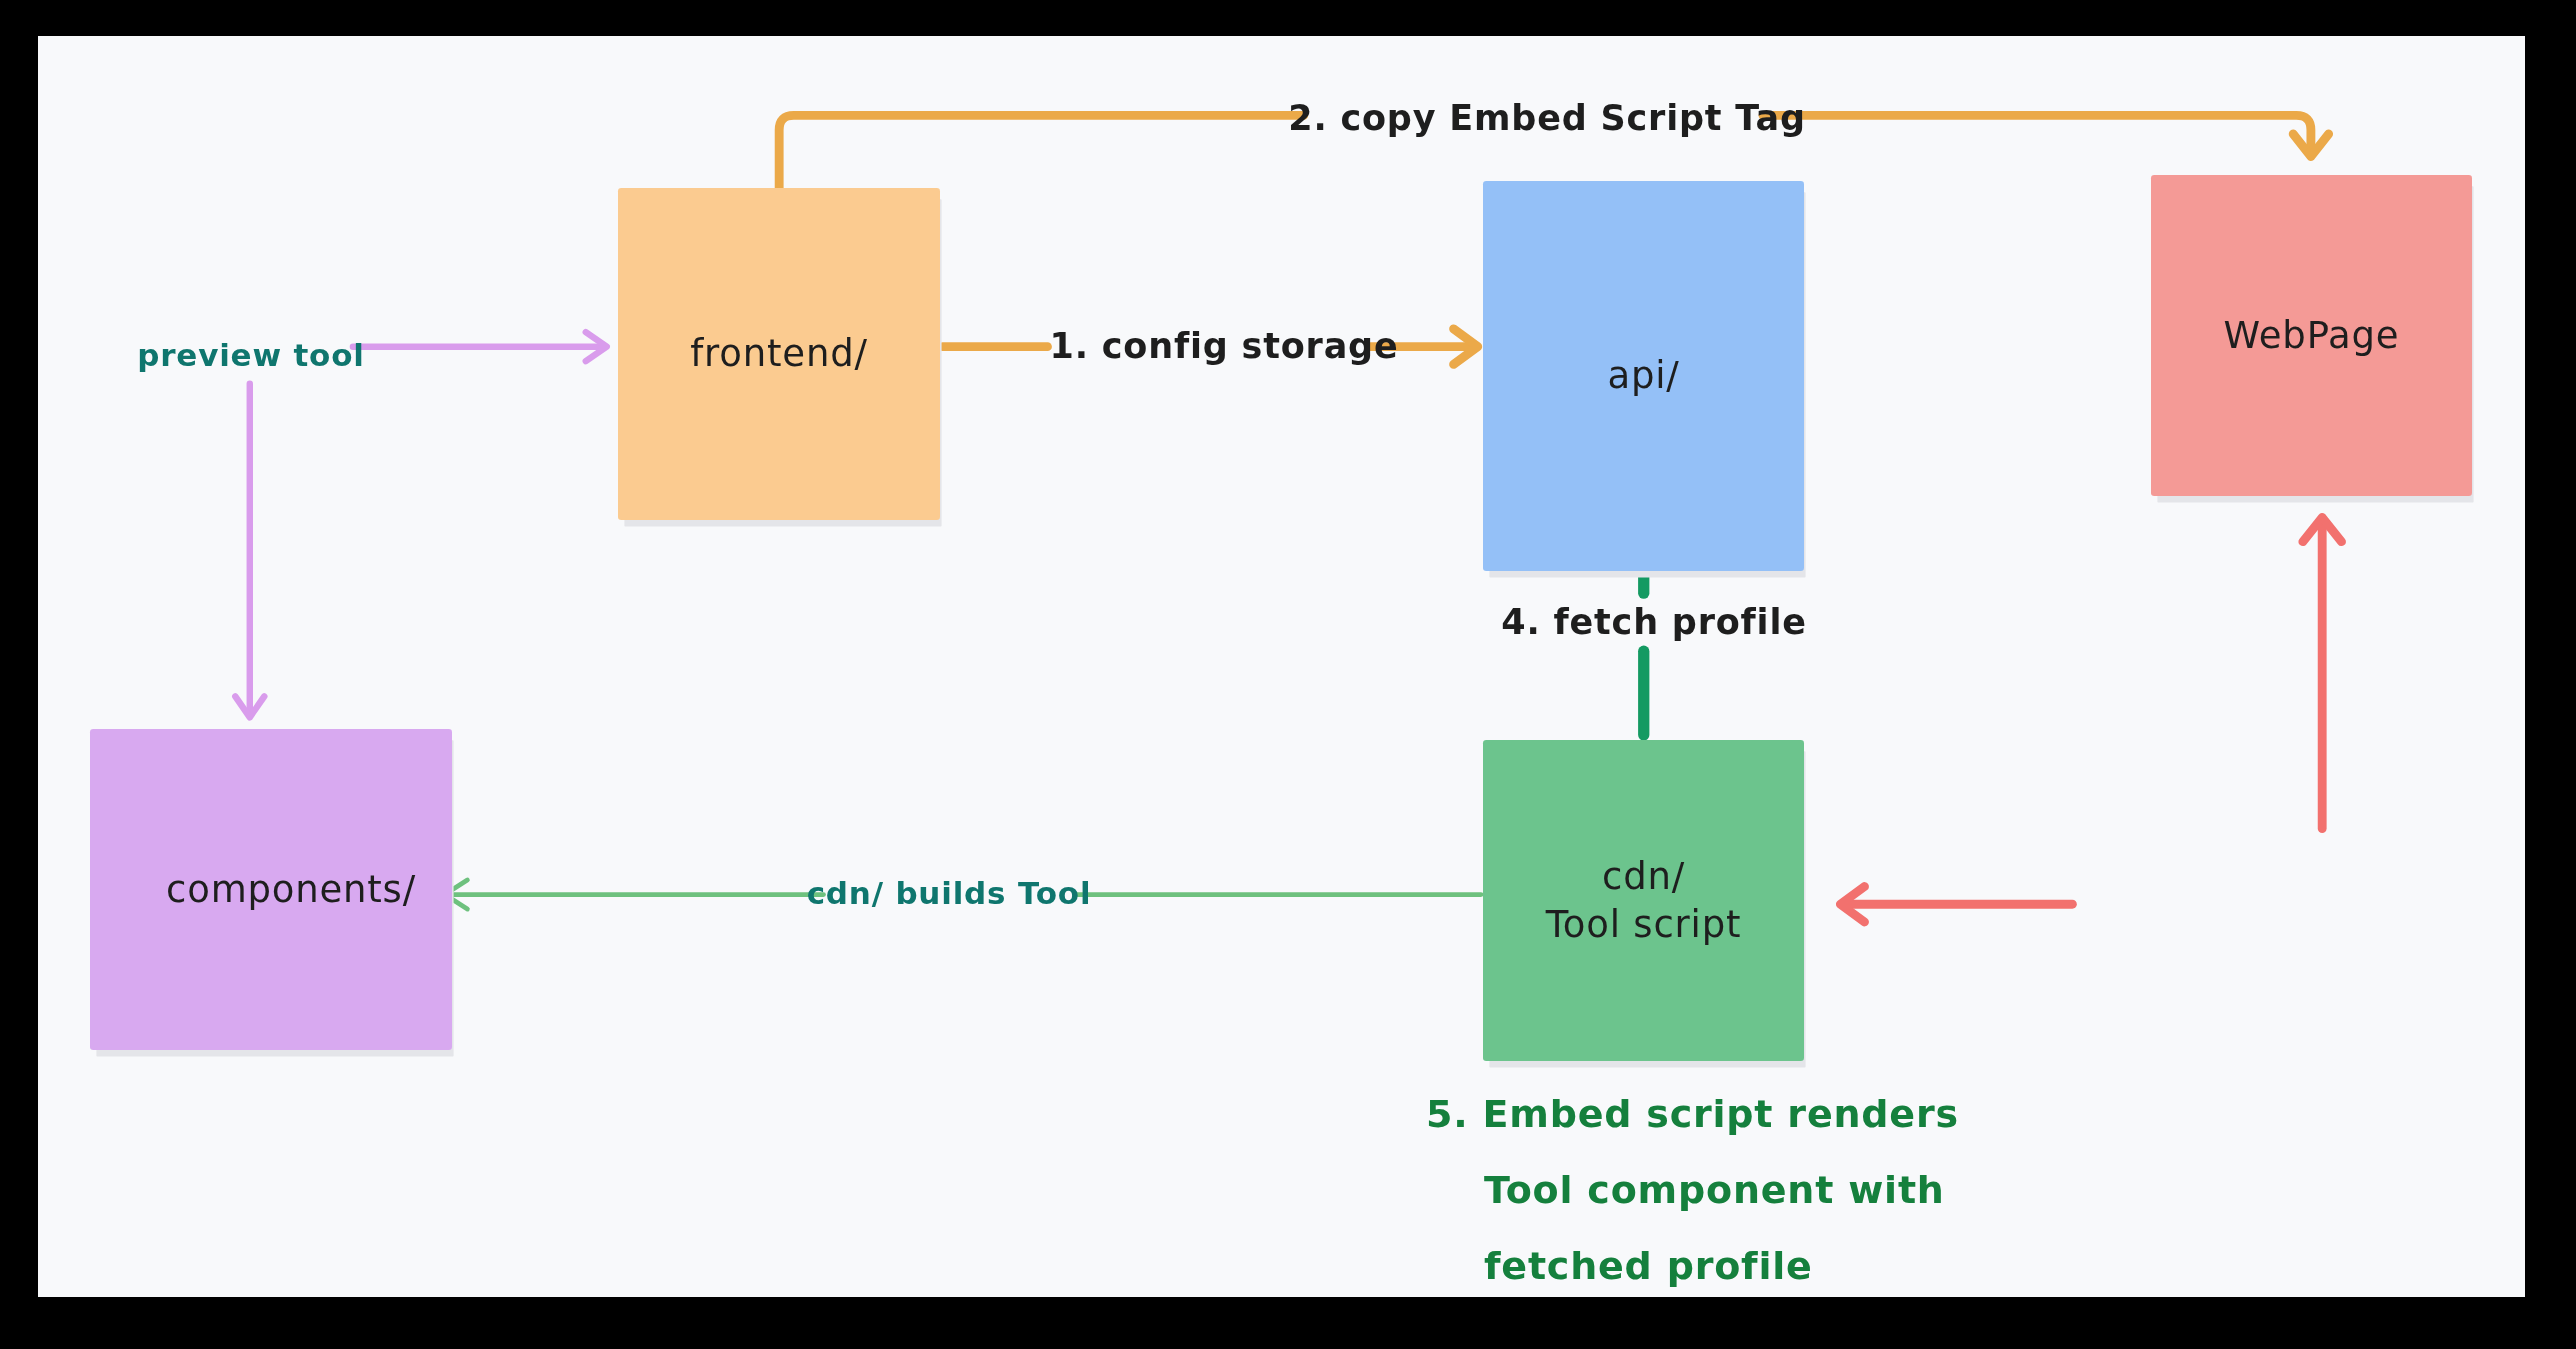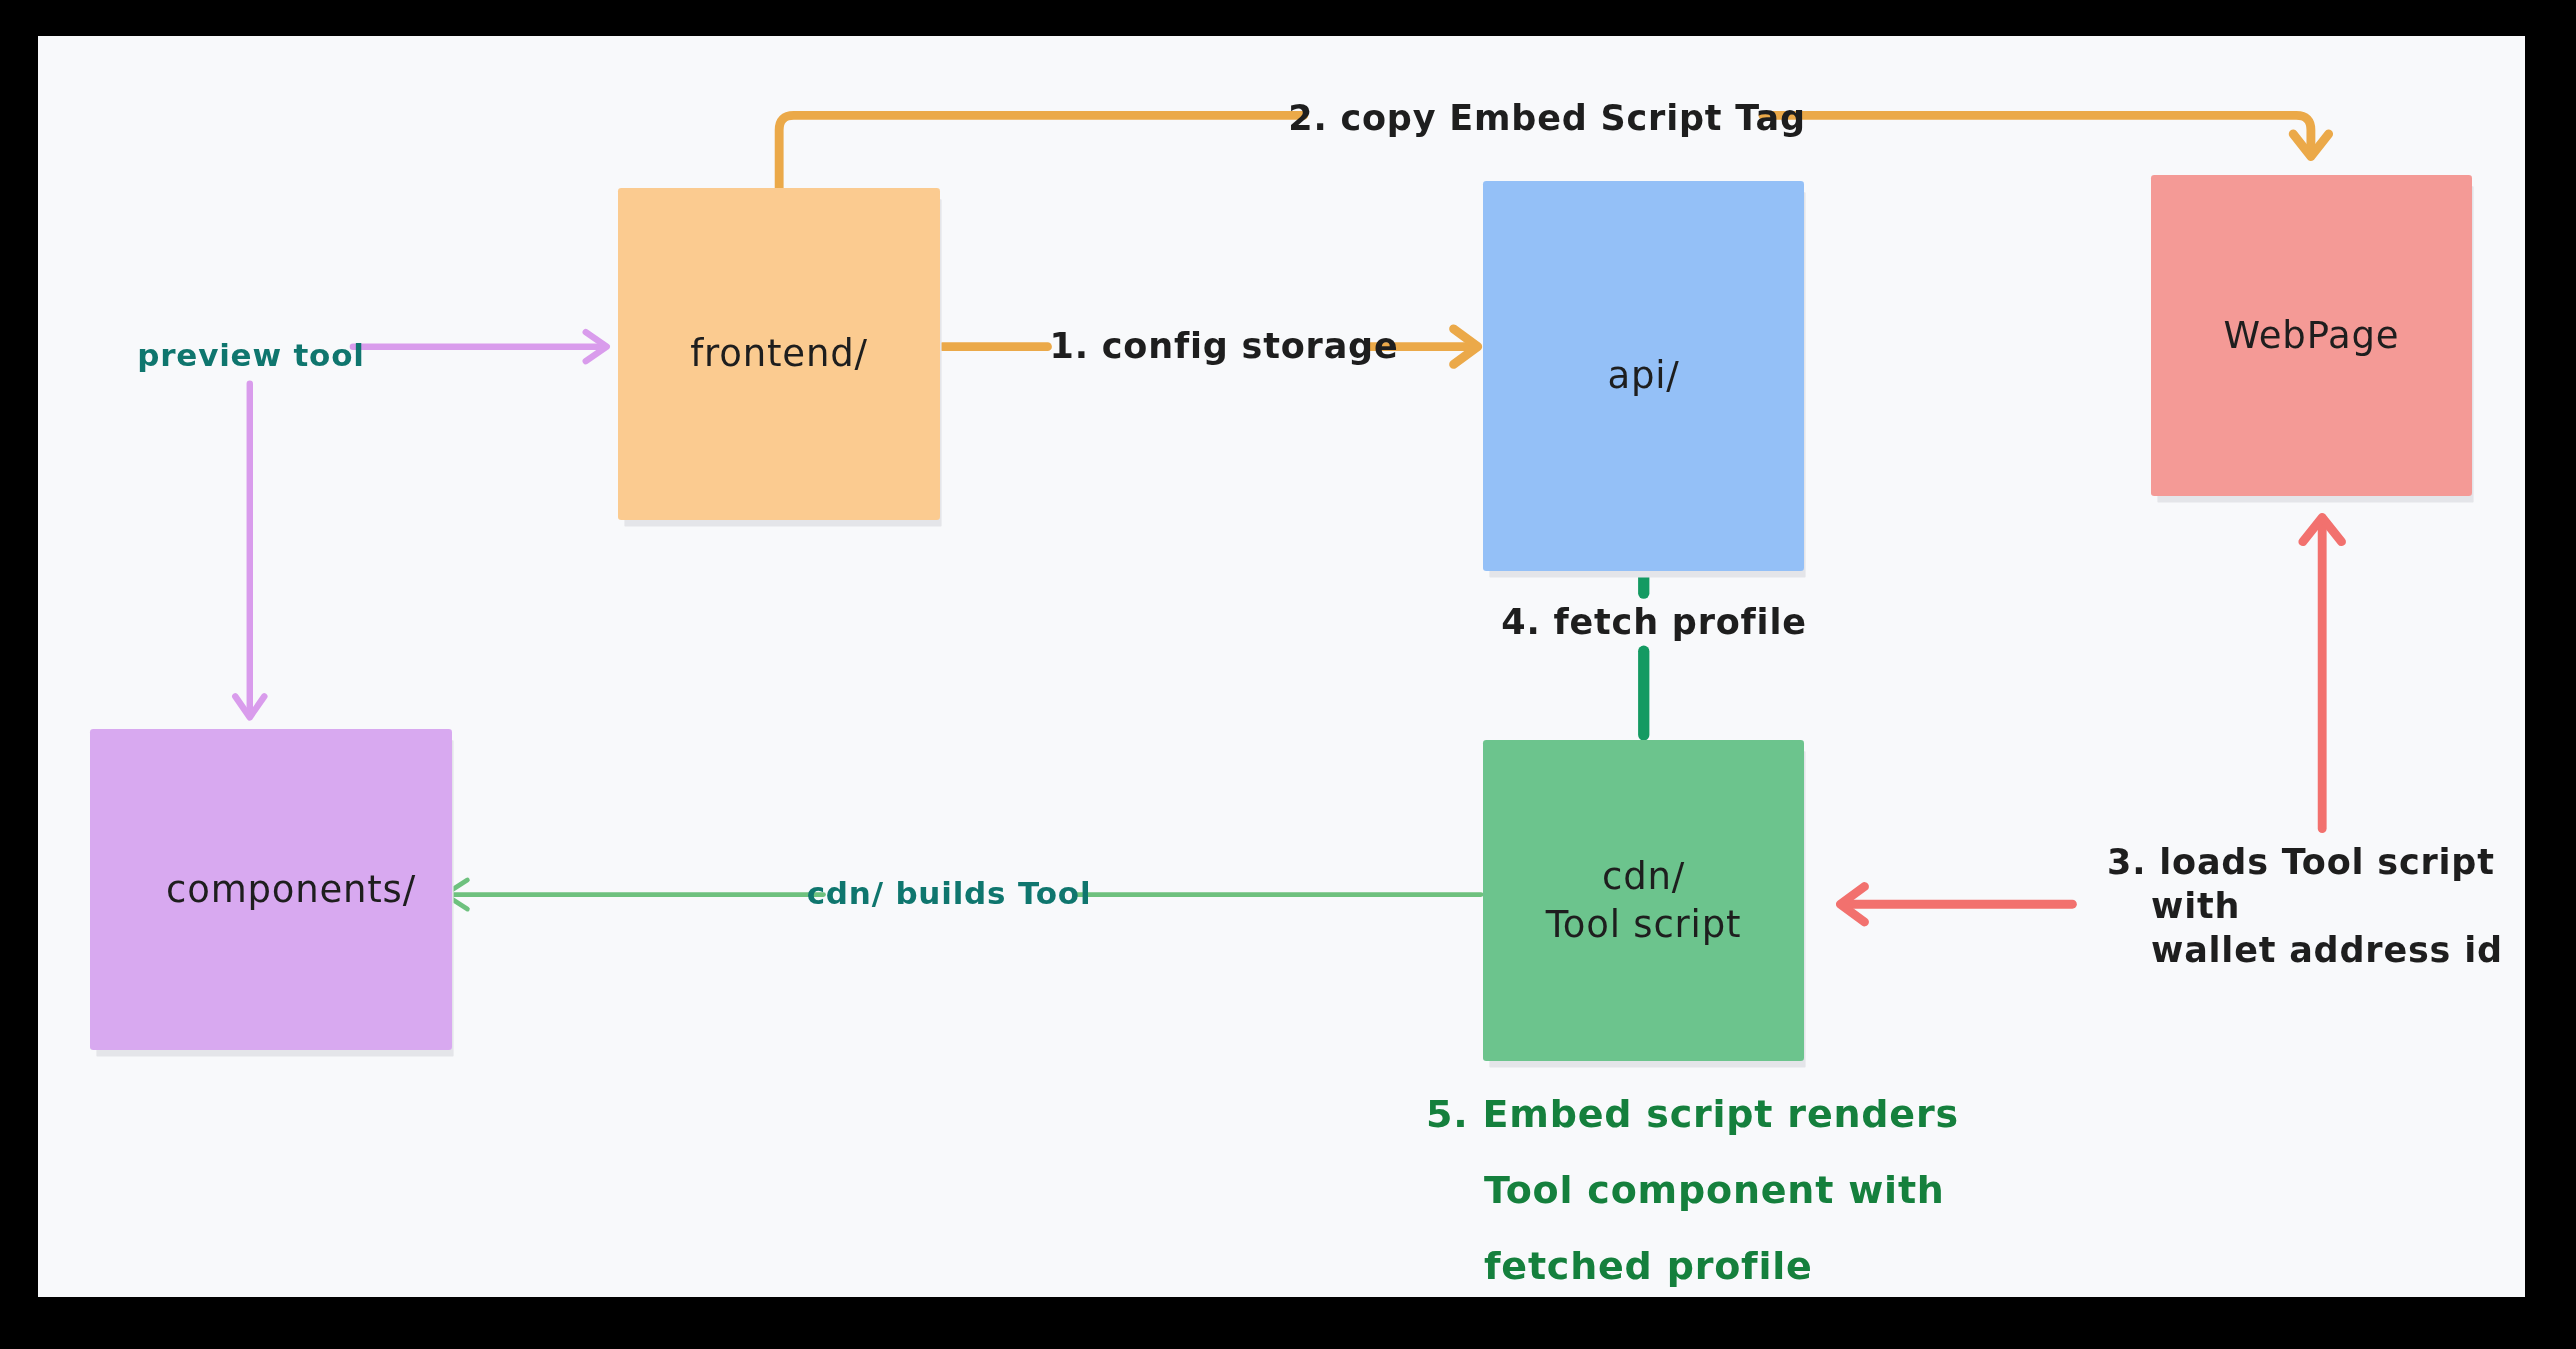--- a/index.html
+++ b/index.html
@@ -115,25 +115,20 @@
   <div class="edge-label" style="left:1547px;top:118px;">2. copy Embed Script Tag</div>
 
   <div class="edge-label" style="left:1224px;top:346px;">1. config storage</div>
 
   <div class="edge-label" style="left:1654px;top:622px;">4. fetch profile</div>
 
   <div class="muted-label" style="left:251px;top:355px;">preview tool</div>
 
   <div class="muted-label" style="left:949px;top:893px;">cdn/ builds Tool</div>
 
-  <div class="note" id="note-loads">
-    <span class="line">3. loads Tool script</span>
-    <span class="line indent">with</span>
-    <span class="line indent">wallet address id</span>
-  </div>
 
   <div class="note" id="note-embed">
     <span class="line">5. Embed script renders</span>
     <span class="line indent">Tool component with</span>
     <span class="line indent">fetched profile</span>
   </div>
 </div>
 
 
 </body></html>

